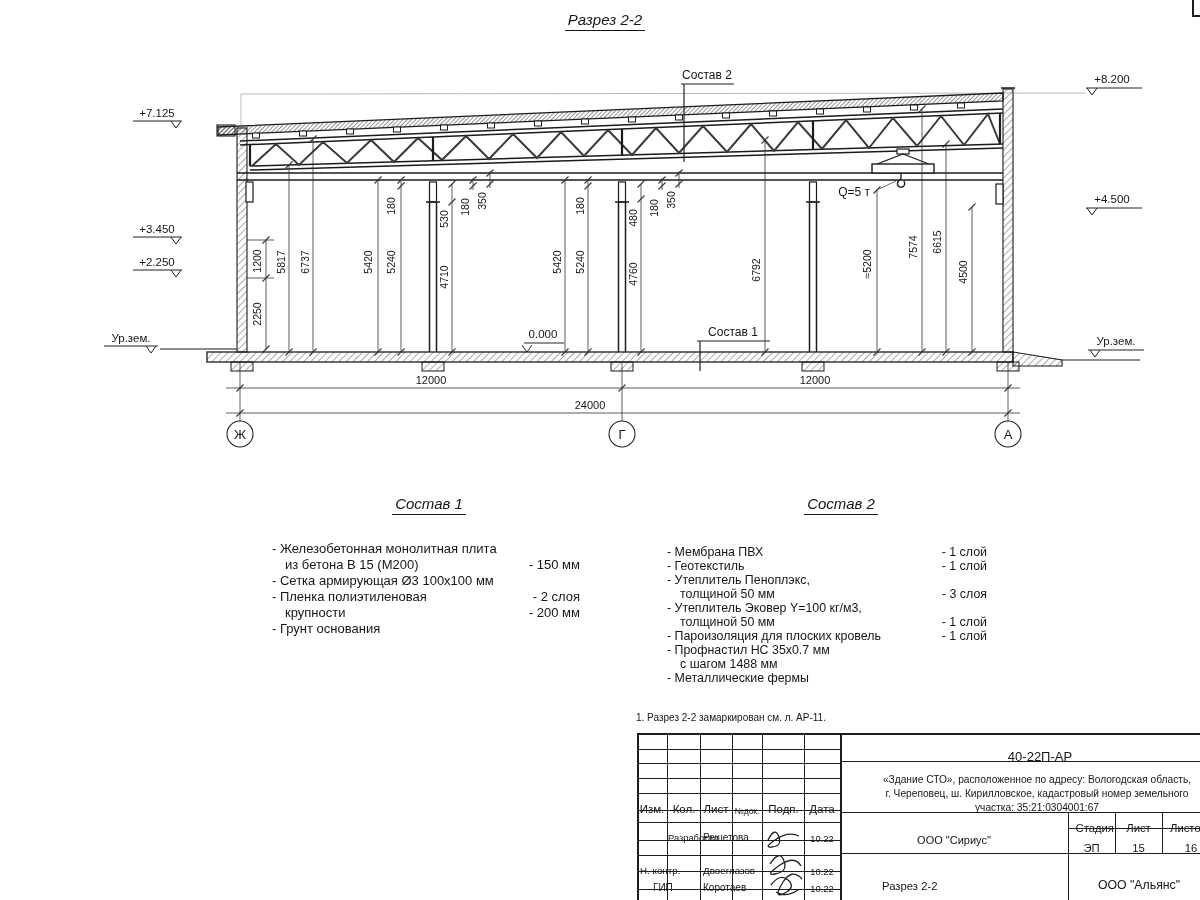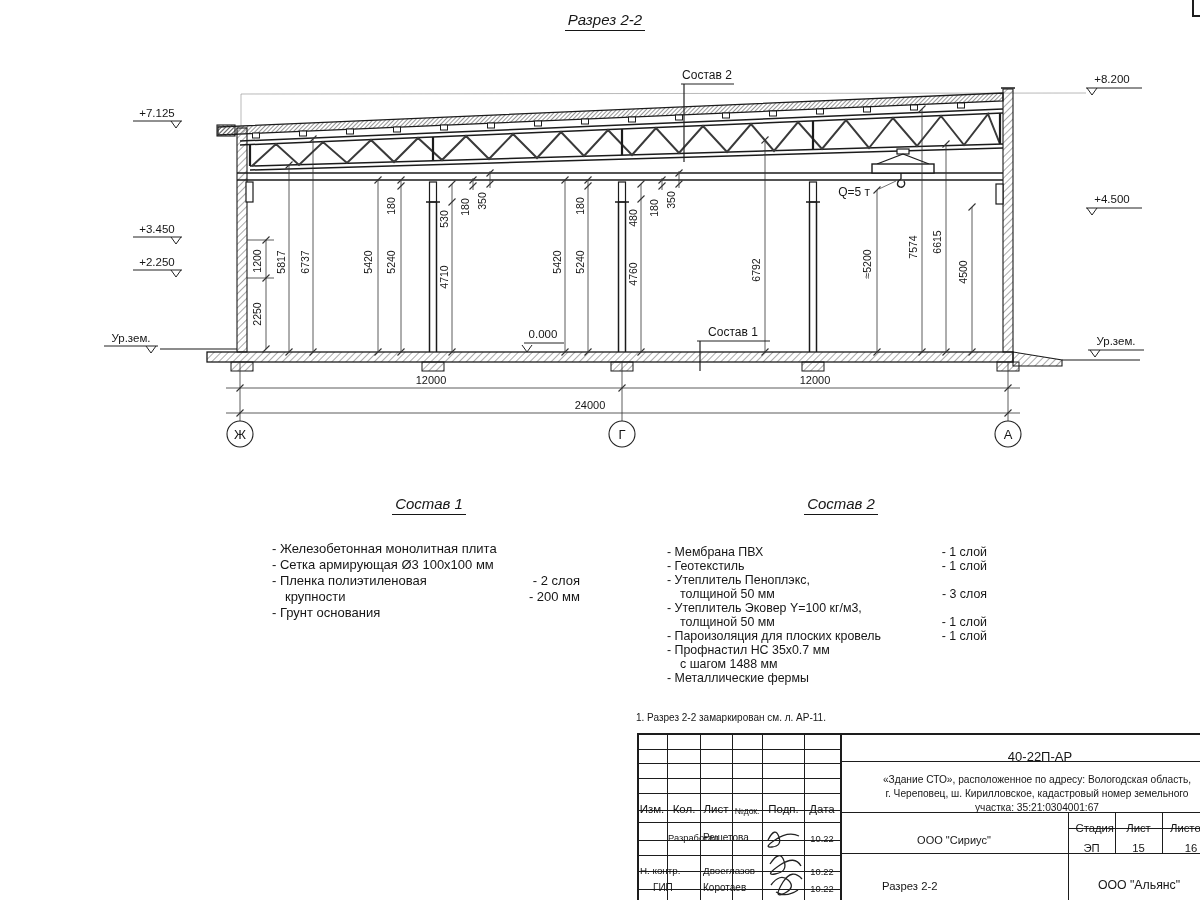--- a/index.html
+++ b/index.html
@@ -316,20 +316,21 @@
 
 <div class="abs h-ital" style="left:369px;top:495px;width:120px;">
   <span>Состав 1</span>
 </div>
 <div class="abs h-ital" style="left:781px;top:495px;width:120px;">
   <span>Состав 2</span>
 </div>
 
 <div class="complist c1" style="left:272px;top:541px;width:308px;">
   <div class="row"><span>- Железобетонная  монолитная плита</span></div>
+  <div class="row"><span class="ind">из бетона В 15 (М200)</span><span class="qty">- 150 мм</span></div>
   <div class="row"><span>- Сетка армирующая Ø3 100х100 мм</span></div>
   <div class="row"><span>- Пленка полиэтиленовая</span><span class="qty">-  2 слоя</span></div>
   <div class="row"><span class="ind">крупности</span><span class="qty">- 200 мм</span></div>
   <div class="row"><span>- Грунт основания</span></div>
 </div>
 
 <div class="complist c2" style="left:667px;top:545px;width:320px;">
   <div class="row"><span>- Мембрана ПВХ</span><span class="qty">- 1 слой</span></div>
   <div class="row"><span>- Геотекстиль</span><span class="qty">- 1 слой</span></div>
   <div class="row"><span>- Утеплитель Пеноплэкс,</span></div>

